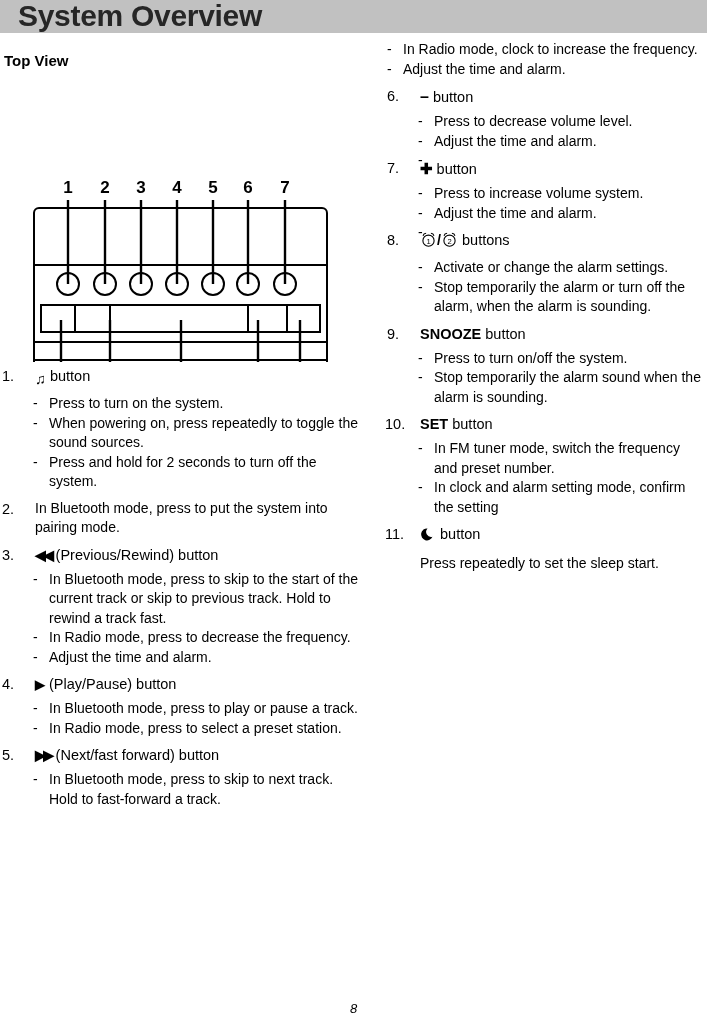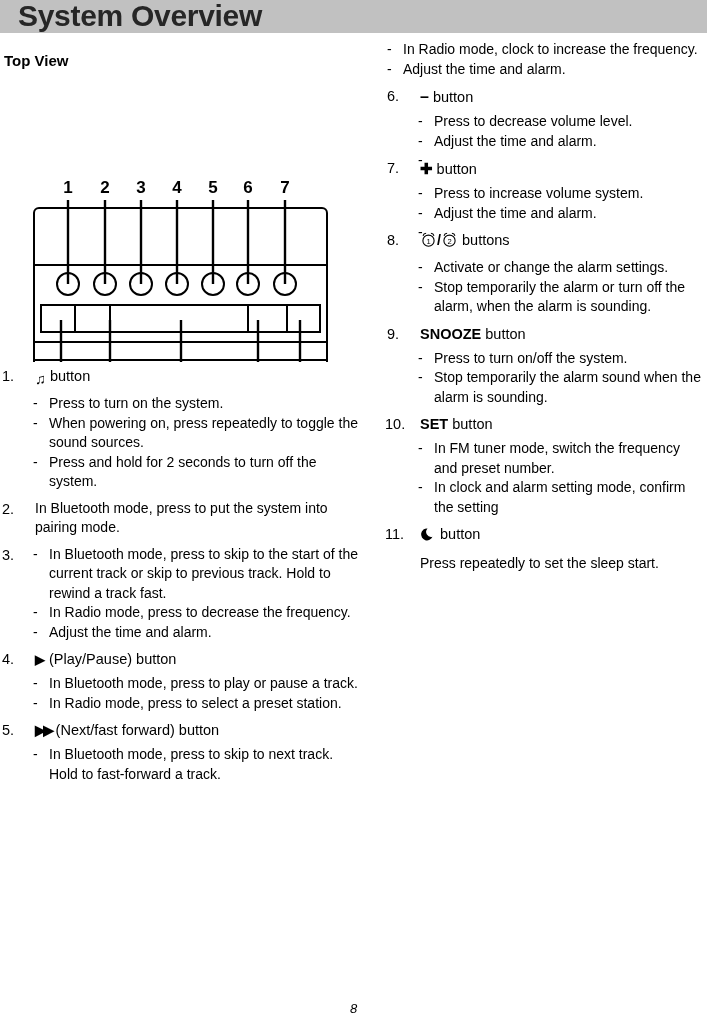--- a/index.html
+++ b/index.html
@@ -194,20 +194,23 @@
         </ul>
       </li>
 
       <li class="item">
         <span class="item-num">2.</span>
         <div class="item-para">In Bluetooth mode, press to put the system into pairing mode.</div>
       </li>
 
       <li class="item">
         <span class="item-num">3.</span>
+        <div class="item-head">
+          <span class="glyph sym-chev">◀◀</span><span> (Previous/Rewind) button</span>
+        </div>
         <ul class="subs">
           <li><span class="dash">-</span><span>In Bluetooth mode, press to skip to the start of the current track or skip to previous track. Hold to rewind a track fast.</span></li>
           <li><span class="dash">-</span><span>In Radio mode, press to decrease the frequency.</span></li>
           <li><span class="dash">-</span><span>Adjust the time and alarm.</span></li>
         </ul>
       </li>
 
       <li class="item">
         <span class="item-num">4.</span>
         <div class="item-head">

